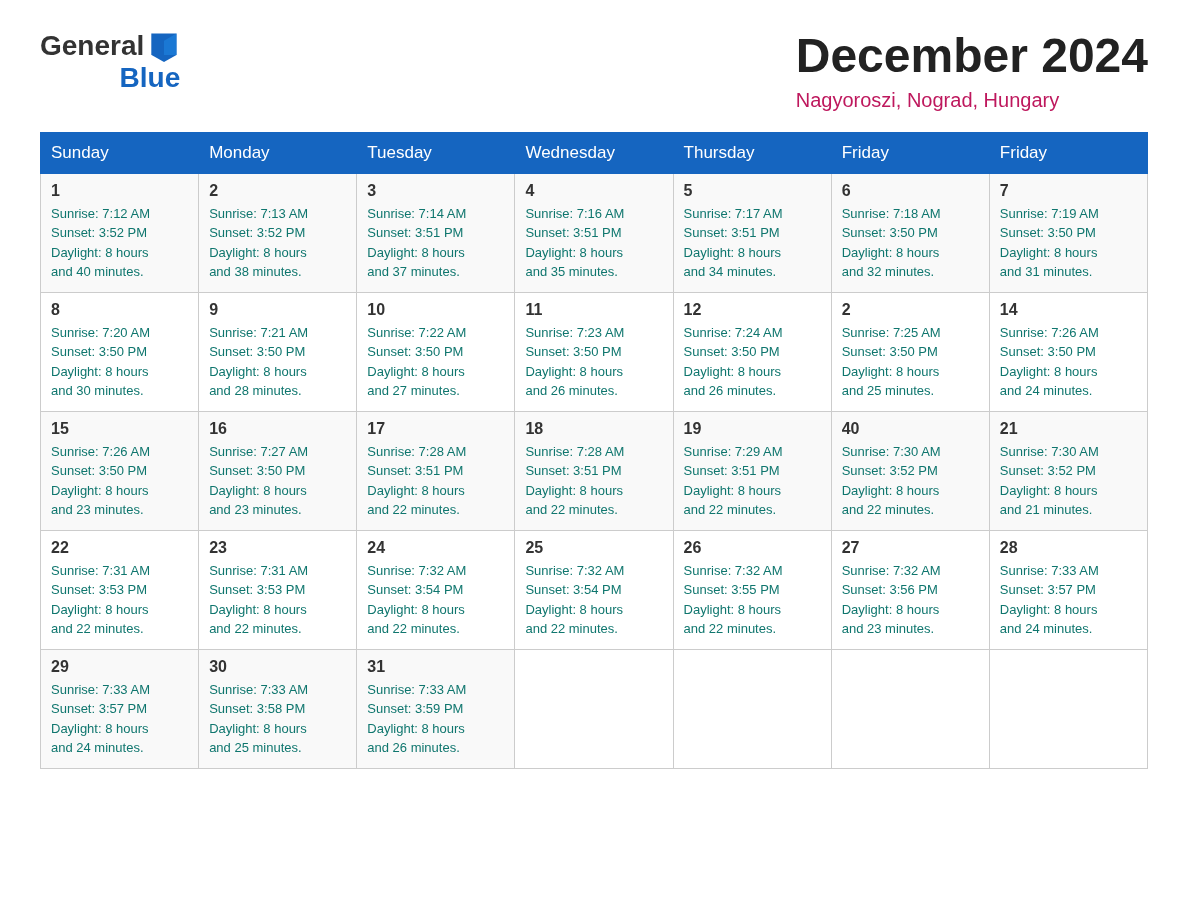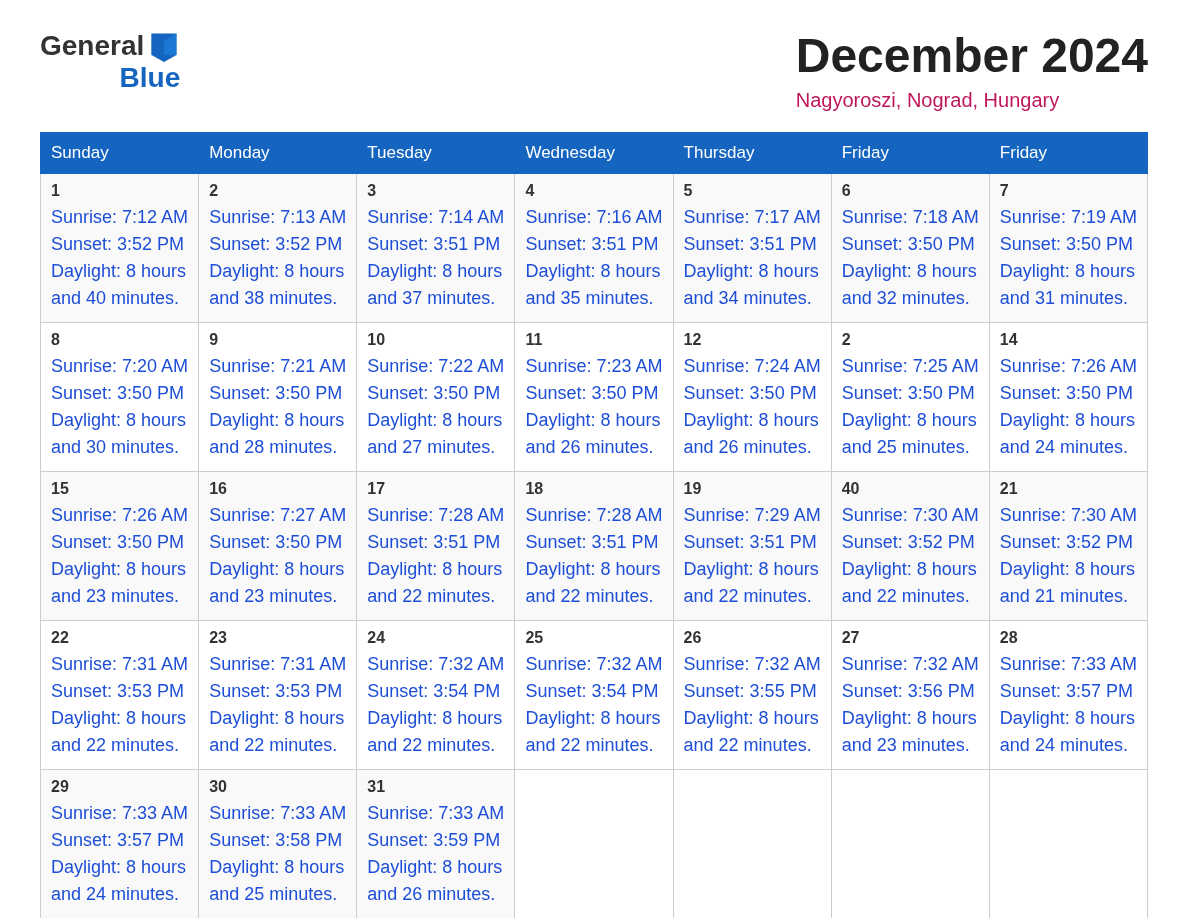--- a/index.html
+++ b/index.html
@@ -68,23 +68,23 @@
       color: #333;
       min-height: 90px;
     }
     tbody tr td .day-num {
       font-size: 16px;
       font-weight: bold;
       display: block;
       margin-bottom: 4px;
     }
     tbody tr td .day-info {
-      font-size: 18px;
+      font-size: 13px;
       line-height: 1.5;
-      color: #1d4ed8;
+      color: #0f766e;
     }
     tbody tr:nth-child(odd) td {
       background-color: #f9f9f9;
     }
     tbody tr:nth-child(even) td {
       background-color: #fff;
     }
     .empty-cell {
       background-color: #fff !important;
     }

